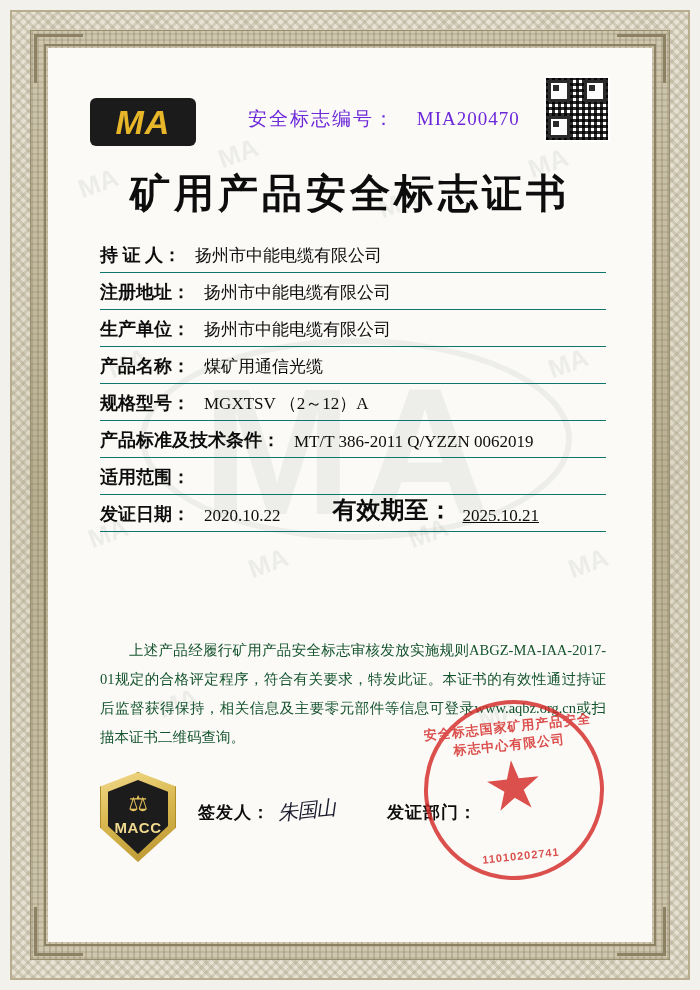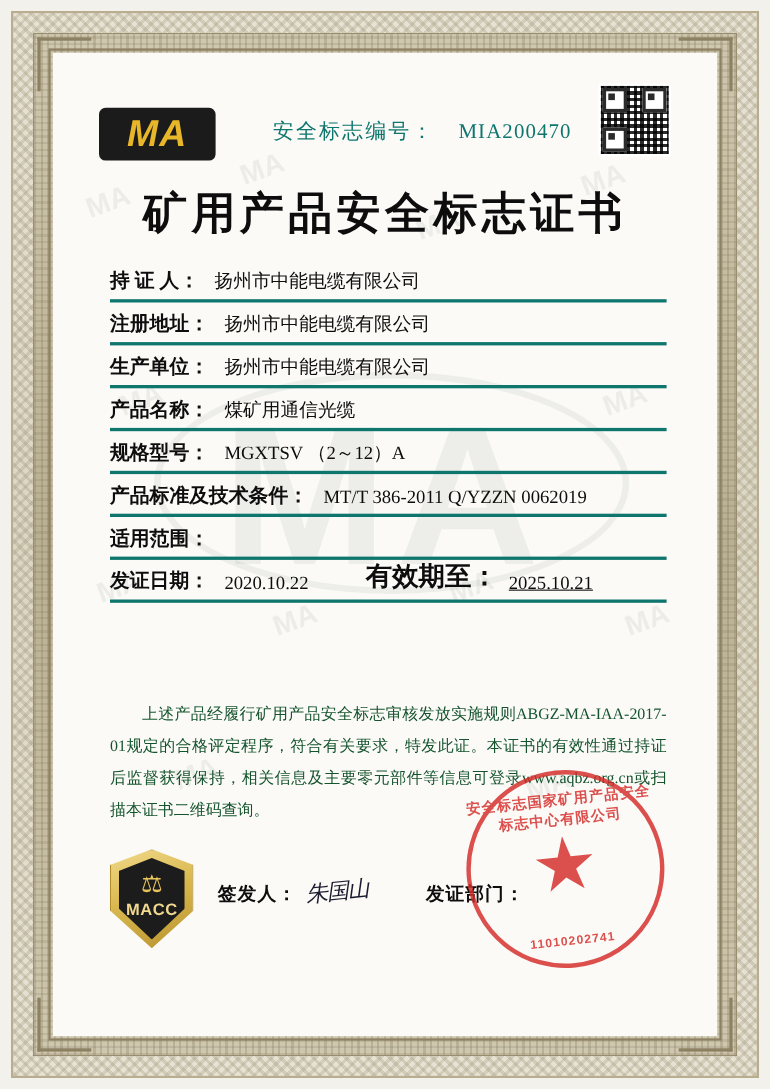--- a/index.html
+++ b/index.html
@@ -136,21 +136,21 @@
     font-weight: bold;
     font-style: italic;
     letter-spacing: 1px;
   }
 
   .cert-no {
     position: absolute;
     left: 200px;
     top: 58px;
     font-size: 19px;
-    color: #0f766e;
+    color: #6d28d9;
     letter-spacing: 1px;
   }
   .cert-no .label { letter-spacing: 2px; }
   .cert-no .value {
     font-family: "Liberation Serif", serif;
     margin-left: 16px;
   }
 
   .qr {
     position: absolute;
@@ -197,21 +197,21 @@
   .fields {
     position: absolute;
     left: 52px;
     right: 46px;
     top: 188px;
   }
   .row {
     display: flex;
     align-items: flex-end;
     height: 36px;
-    border-bottom: 3px solid #0f766e;
+    border-bottom: 1px solid #0f766e;
     margin-bottom: 0;
   }
   .row .lbl {
     font-size: 18px;
     color: #0d0d0d;
     font-weight: bold;
     white-space: nowrap;
     padding-bottom: 5px;
   }
   .row .val {

